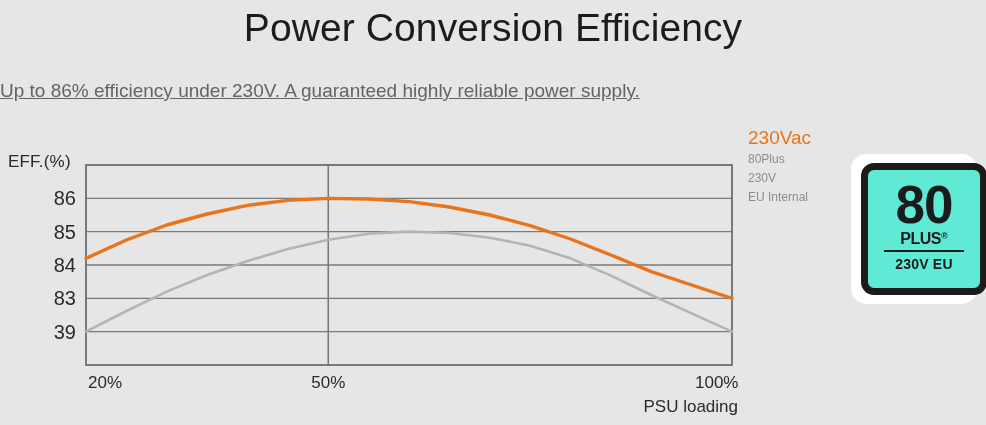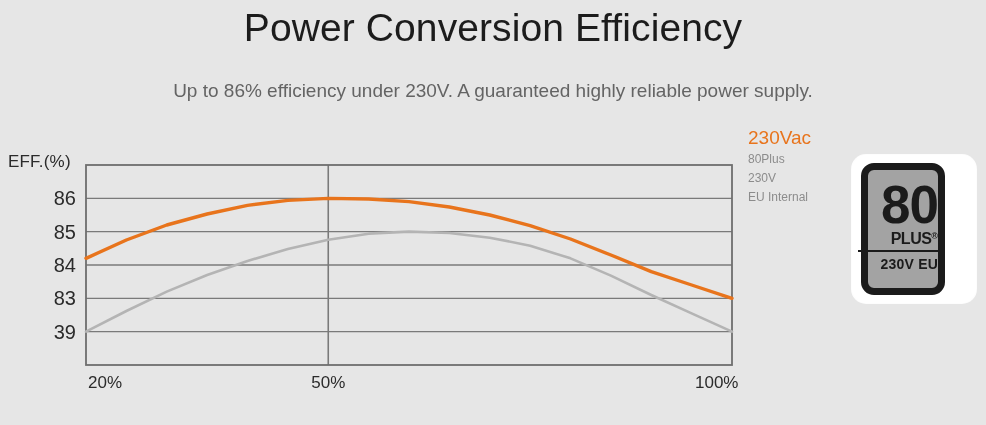--- a/index.html
+++ b/index.html
@@ -14,22 +14,22 @@
 
   .title{
     position:absolute;left:0;top:4px;width:986px;
     text-align:center;
     font-size:39px;font-weight:300;letter-spacing:.1px;
     color:#1c1c1c;line-height:48px;
     font-family:"Liberation Sans","DejaVu Sans",sans-serif;
   }
   .subtitle{
     position:absolute;left:0;top:78px;width:986px;
-    text-align:center;
-    font-size:19px;font-weight:400;color:#646464;line-height:26px;
+    text-align:left;
+    font-size:19px;font-weight:400;color:#646464;line-height:26px;text-decoration:underline;
   }
 
   
   .chart-wrap{position:absolute;left:0;top:140px;width:885px;height:285px;}
   .chart-svg{position:absolute;left:0;top:0;}
 
   .axis-title-y{
     position:absolute;left:8px;top:12px;
     font-size:17px;color:#2b2b2b;letter-spacing:.2px;
   }
@@ -55,24 +55,24 @@
 
   
   .badge-card{
     position:absolute;left:852px;top:155px;
     width:124px;height:148px;
     background:#ffffff;border-radius:14px;
     box-shadow:0 0 0 1px rgba(255,255,255,.9);
   }
   .badge-inner{
     position:absolute;left:9px;top:8px;
-    width:84px;height:132px;
+    width:126px;height:132px;
     border:7px solid #1b1b1b;border-radius:13px;
-    box-sizing:border-box;background:#a3a3a3;
-    display:flex;flex-direction:column;align-items:flex-end;
+    box-sizing:border-box;background:#5eead4;
+    display:flex;flex-direction:column;align-items:center;
     justify-content:flex-start;
   }
   .badge-80{
     font-size:53px;font-weight:bold;color:#1b1b1b;
     line-height:57px;margin-top:6px;letter-spacing:-1px;
     font-family:"Liberation Sans","DejaVu Sans",sans-serif;
   }
   .badge-plus-row{
     display:flex;align-items:flex-start;line-height:1;
     margin-top:-2px;
@@ -116,20 +116,21 @@
         <div class="ytick" style="left: 36px; top: 80.6667px;">85</div>
         <div class="ytick" style="left: 36px; top: 114px;">84</div>
         <div class="ytick" style="left: 36px; top: 147.333px;">83</div>
         <div class="ytick" style="left: 36px; top: 180.667px;">39</div>
       </div>
     <div id="xtick-layer">
         <div class="xtick" style="top: 233px; left: 88px;">20%</div>
         <div class="xtick" style="top: 233px; left: 311.25px;">50%</div>
         <div class="xtick" style="top: 233px; left: 695px;">100%</div>
       </div>
+    <div class="axis-title-x" id="xaxis-title" style="top: 257px; left: 632px; width: 106px; text-align: right;">PSU loading</div>
   </div>
 
   <div class="legend">
     <div class="l-primary">230Vac</div>
     <div class="l-secondary">80Plus</div>
     <div class="l-secondary">230V</div>
     <div class="l-secondary">EU Internal</div>
   </div>
 
   <div class="badge-card">

